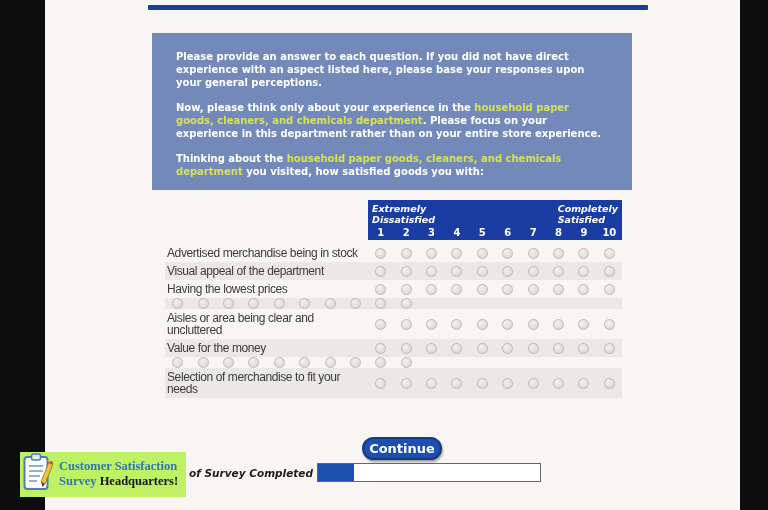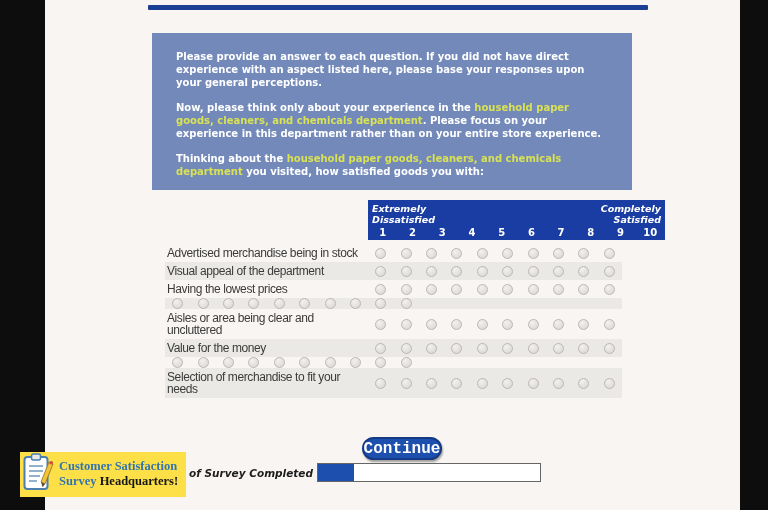--- a/index.html
+++ b/index.html
@@ -16,26 +16,26 @@
 
   .instructions{
     position:absolute;left:107px;top:33px;width:480px;height:157px;
     background:#7289ba;box-sizing:border-box;padding:17px 25px 0 24px;
     color:#ffffff;font-weight:bold;font-size:10px;line-height:13px;
   }
   .instructions p{margin:0 0 12px 0;}
   .hl{color:#d9e155;}
 
   .scale-header{
-    position:absolute;left:323px;top:200px;width:297px;height:40px;
+    position:absolute;left:323px;top:200px;width:254px;height:40px;
     background:#1a3da4;color:#fff;box-sizing:border-box;
   }
   .scale-labels{display:flex;justify-content:space-between;font-style:italic;font-weight:bold;
     font-size:9.5px;line-height:11px;padding:3px 4px 0 4px;}
-  .scale-labels .right{text-align:right;}
+  .scale-labels .right{}
   .scale-numbers{position:absolute;left:0;right:0;bottom:2px;display:flex;}
   .scale-num{flex:1;text-align:center;font-weight:bold;font-size:10px;}
 
   .rows{position:absolute;left:120px;top:244px;width:457px;}
   .row{display:flex;align-items:stretch;}
   .row:nth-child(even){background:#ebe9e6;}
   .q-label{
     width:203px;box-sizing:border-box;padding:3px 2px;
     font-family:"Liberation Sans",sans-serif;font-size:12px;letter-spacing:-0.4px;
     line-height:12px;color:#3b3b3b;display:flex;align-items:center;
@@ -44,39 +44,39 @@
   .radio-cell{flex:1;display:flex;justify-content:center;align-items:center;}
   .radio{
     width:9px;height:9px;border-radius:50%;
     background:radial-gradient(circle at 35% 30%, #f3f1f0, #d7d4d1);
     border:1px solid #bcb8b4;cursor:pointer;
   }
 
   .continue-btn{
     position:absolute;left:317px;top:437px;width:80px;height:23px;
     background:#1c4fae;border:2px solid #143a85;border-radius:12px;
-    color:#fff;font-weight:bold;font-size:16px;
+    color:#fff;font-weight:bold;font-size:13px;
     display:flex;align-items:center;justify-content:center;
-    box-shadow:1px 2px 2px rgba(0,0,0,0.35);cursor:pointer;box-sizing:border-box;font-family:Liberation Mono, monospace;
+    box-shadow:1px 2px 2px rgba(0,0,0,0.35);cursor:pointer;box-sizing:border-box;
   }
 
   .progress-label{
     position:absolute;left:90px;top:467px;width:178px;text-align:right;
     font-weight:bold;font-style:italic;font-size:10.5px;color:#1c1c1c;white-space:nowrap;
   }
   .progress-bar{
     position:absolute;left:272px;top:463px;width:224px;height:19px;
     background:#ffffff;border:1px solid #666;box-sizing:border-box;
   }
   .progress-fill{height:100%;background:#1c4fae;}
 
   .logo{
     position:absolute;left:20px;top:452px;z-index:6;
     display:flex;align-items:center;gap:5px;
-    background:#fde047;padding:1px 8px 2px 2px;
+    background:#bef264;padding:1px 8px 2px 2px;
   }
   .logo-text{font-family:"Liberation Serif",serif;font-weight:bold;font-size:12.5px;line-height:15px;color:#3474ad;white-space:nowrap;}
   .logo-text .black{color:#161616;}
 
   .watermark{
     position:absolute;left:711px;top:489px;width:27px;height:27px;border-radius:50%;
     border:3px solid #b9b6b3;box-sizing:border-box;z-index:4;
     background:linear-gradient(#f8f5f2 0 46%, #b9b6b3 46%);
   }
 </style>

